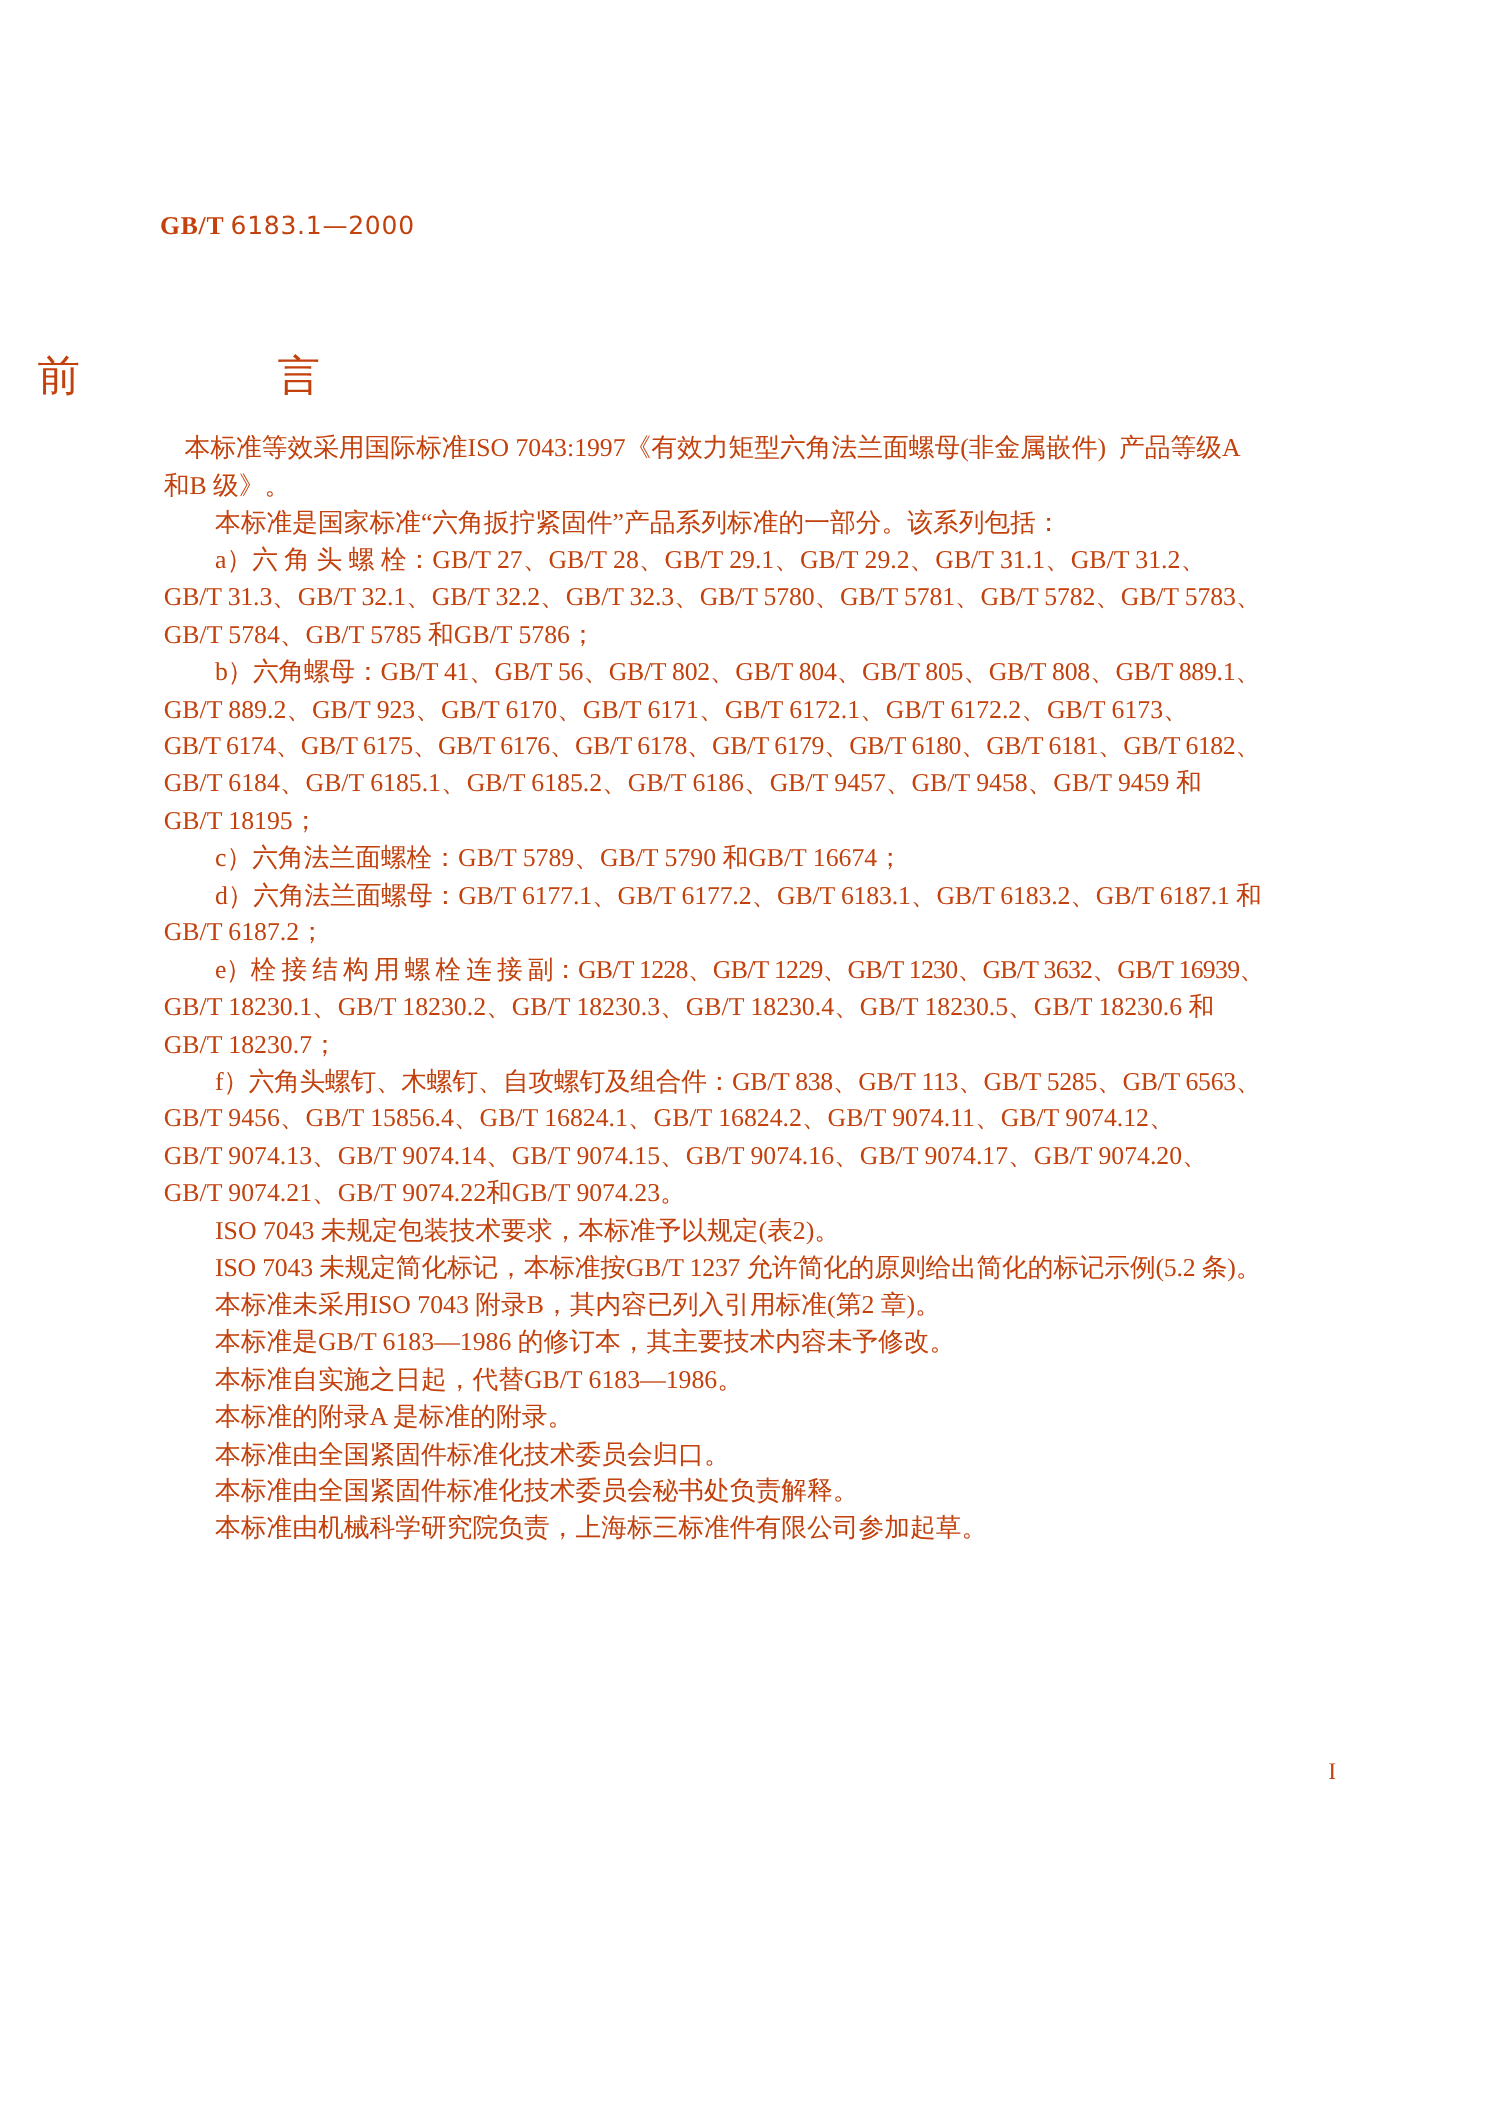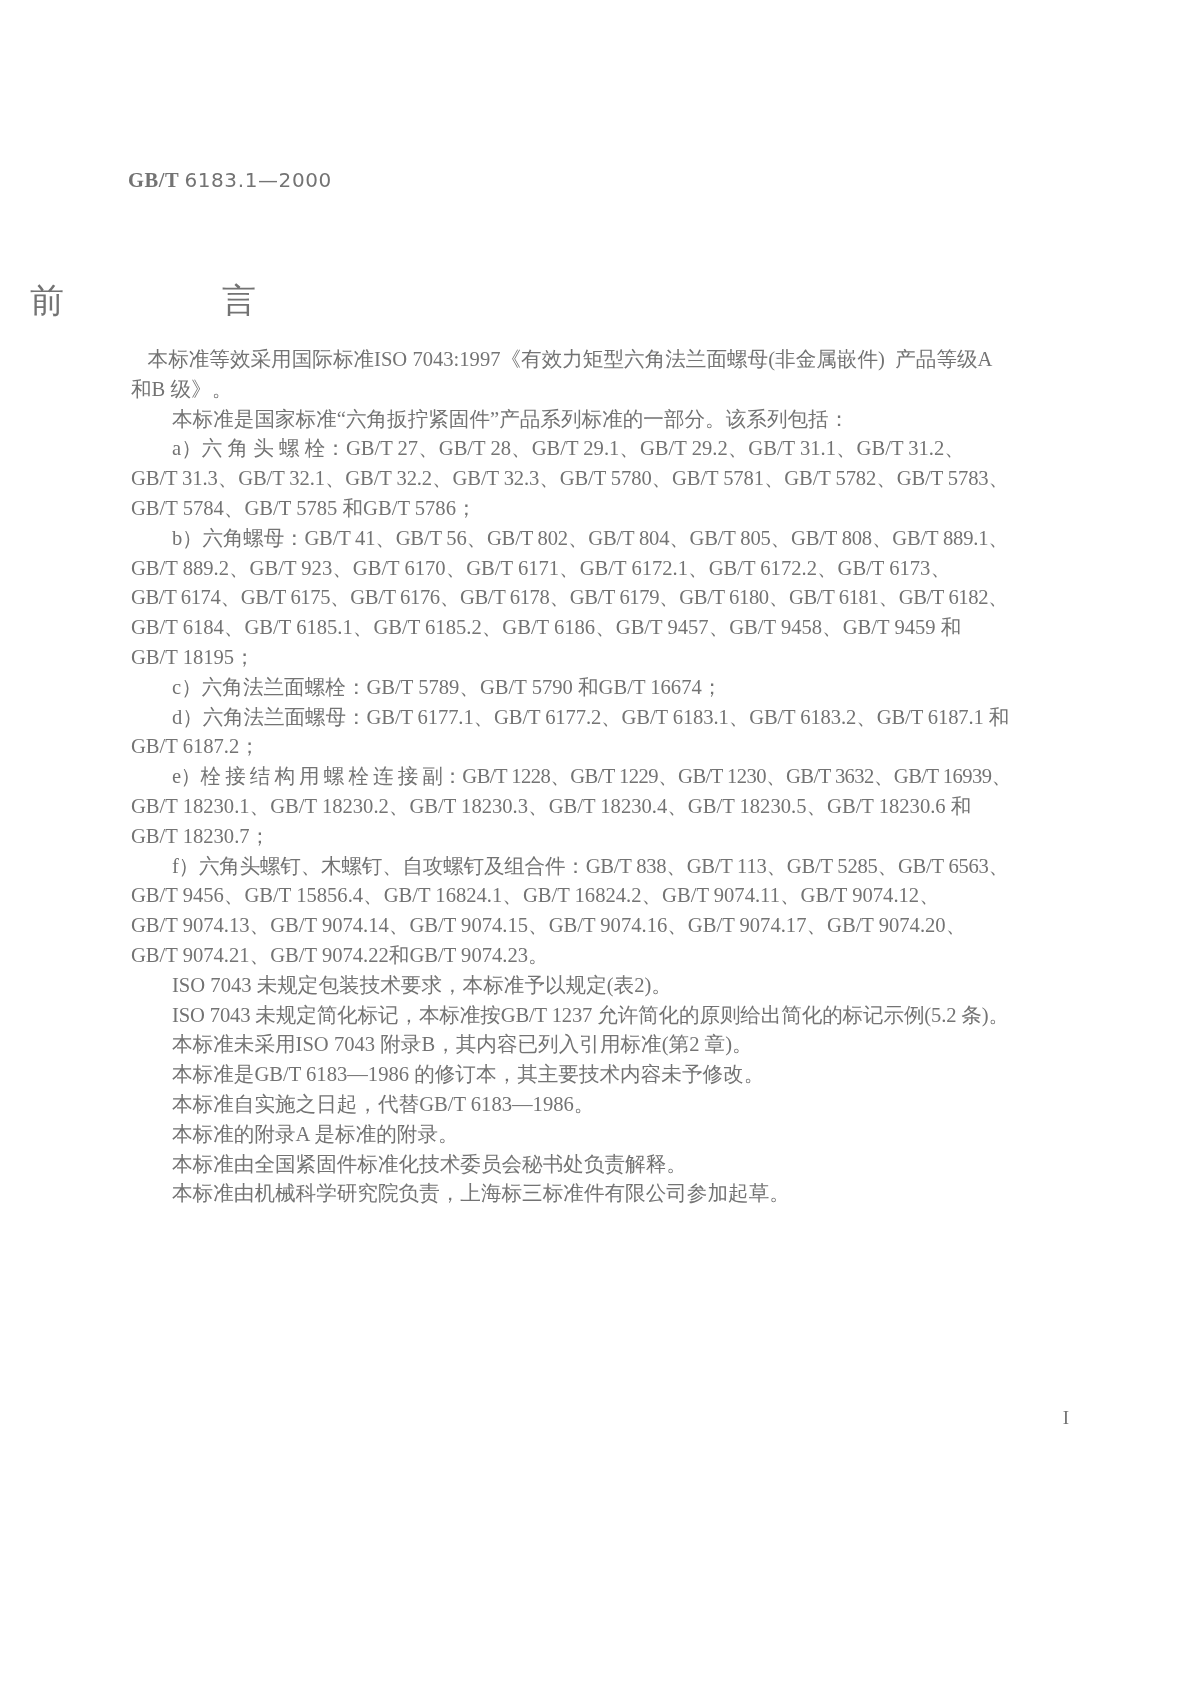--- a/index.html
+++ b/index.html
@@ -7,21 +7,21 @@
     padding: 0;
     background: #ffffff;
   }
   .page {
     position: relative;
     width: 1191px;
     height: 1660px;
     background: #ffffff;
     overflow: hidden;
     font-family: "Liberation Serif", "DejaVu Serif", serif;
-    color: #737373;
+    color: #c2410c;
   }
 
   
   .running-header {
     position: absolute;
     left: 128px;
     top: 168px;
     font-size: 20.5px;
     letter-spacing: 0.6px;
     white-space: nowrap;
@@ -126,20 +126,21 @@
     <div class="line" style="letter-spacing: 0px;">GB/T 9456、GB/T  15856.4、GB/T  16824.1、GB/T  16824.2、GB/T  9074.11、GB/T 9074.12、</div>
     <div class="line" style="letter-spacing: 0px;">GB/T 9074.13、GB/T  9074.14、GB/T  9074.15、GB/T  9074.16、GB/T  9074.17、GB/T  9074.20、</div>
     <div class="line" style="letter-spacing: 0px;">GB/T 9074.21、GB/T 9074.22和GB/T 9074.23。</div>
 
     <div class="line indent" style="letter-spacing: 0px;">ISO 7043 未规定包装技术要求，本标准予以规定(表2)。</div>
     <div class="line indent" style="letter-spacing: -0.148px;">ISO 7043 未规定简化标记，本标准按GB/T 1237 允许简化的原则给出简化的标记示例(5.2 条)。</div>
     <div class="line indent" style="letter-spacing: 0px;">本标准未采用ISO 7043 附录B，其内容已列入引用标准(第2 章)。</div>
     <div class="line indent" style="letter-spacing: 0px;">本标准是GB/T 6183—1986 的修订本，其主要技术内容未予修改。</div>
     <div class="line indent">本标准自实施之日起，代替GB/T 6183—1986。</div>
     <div class="line indent">本标准的附录A 是标准的附录。</div>
+    <div class="line indent">本标准由全国紧固件标准化技术委员会归口。</div>
     <div class="line indent">本标准由全国紧固件标准化技术委员会秘书处负责解释。</div>
     <div class="line indent" style="letter-spacing: 0px;">本标准由机械科学研究院负责，上海标三标准件有限公司参加起草。</div>
 
   </div>
 
   <div class="page-number">I</div>
 
 </div>
 
 </body></html>

